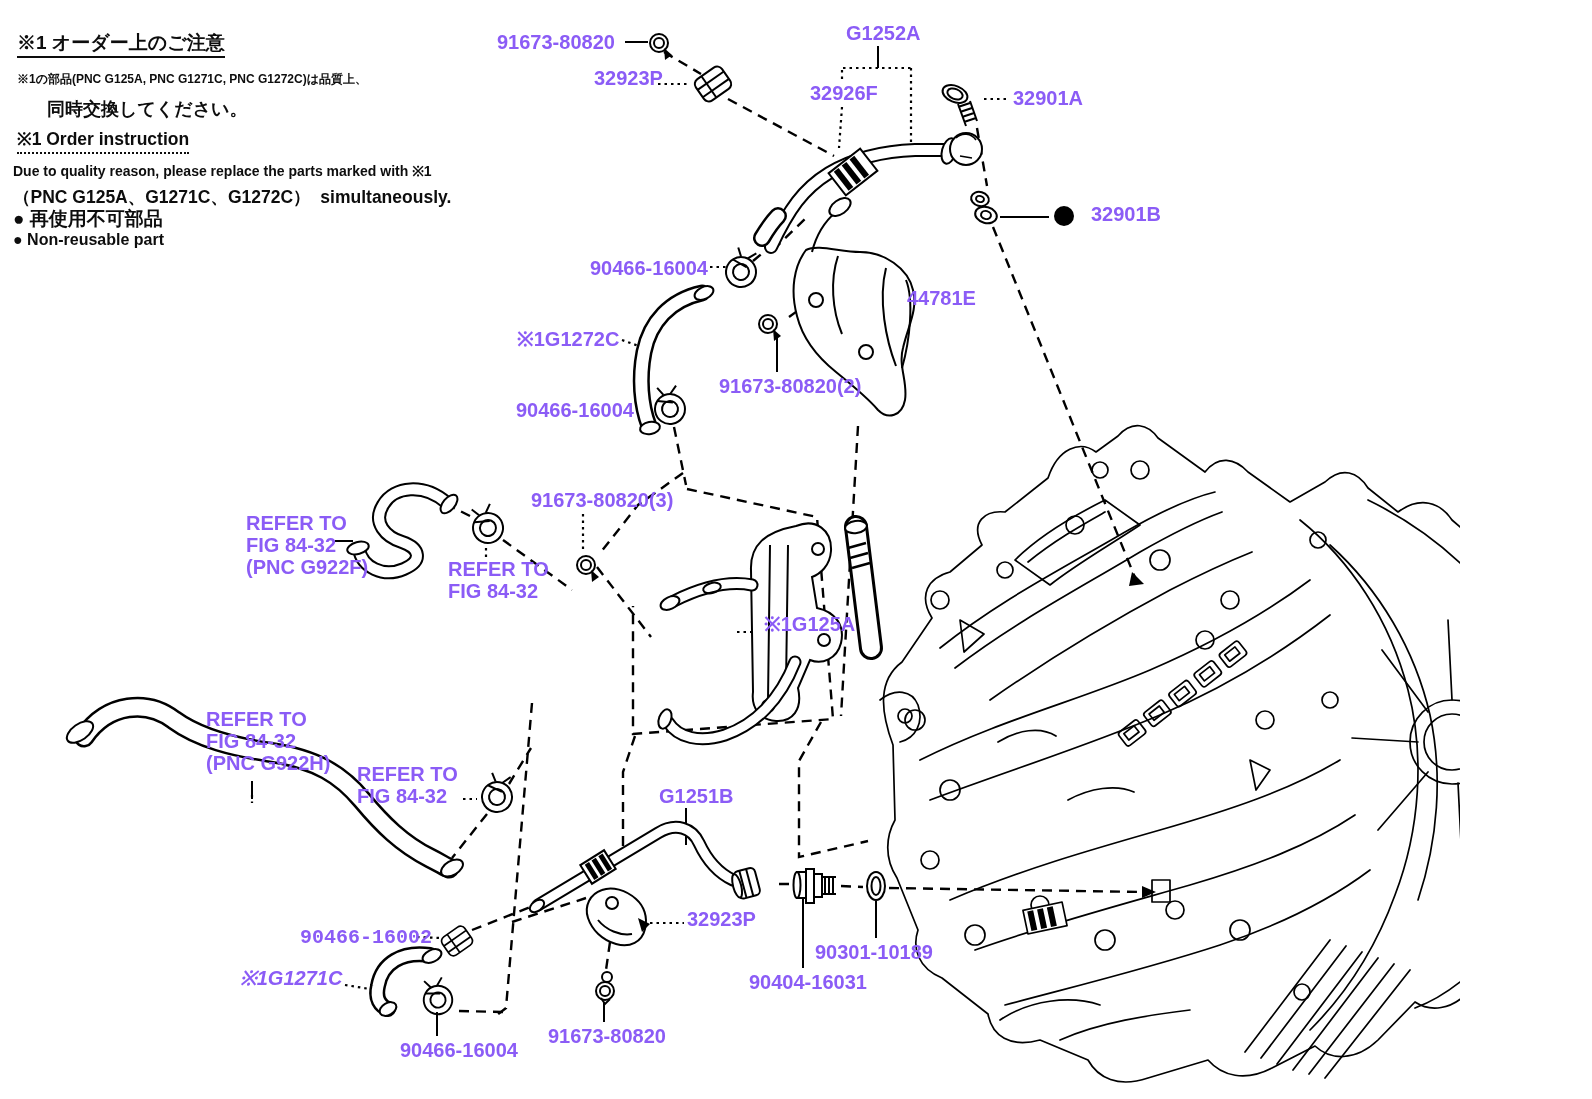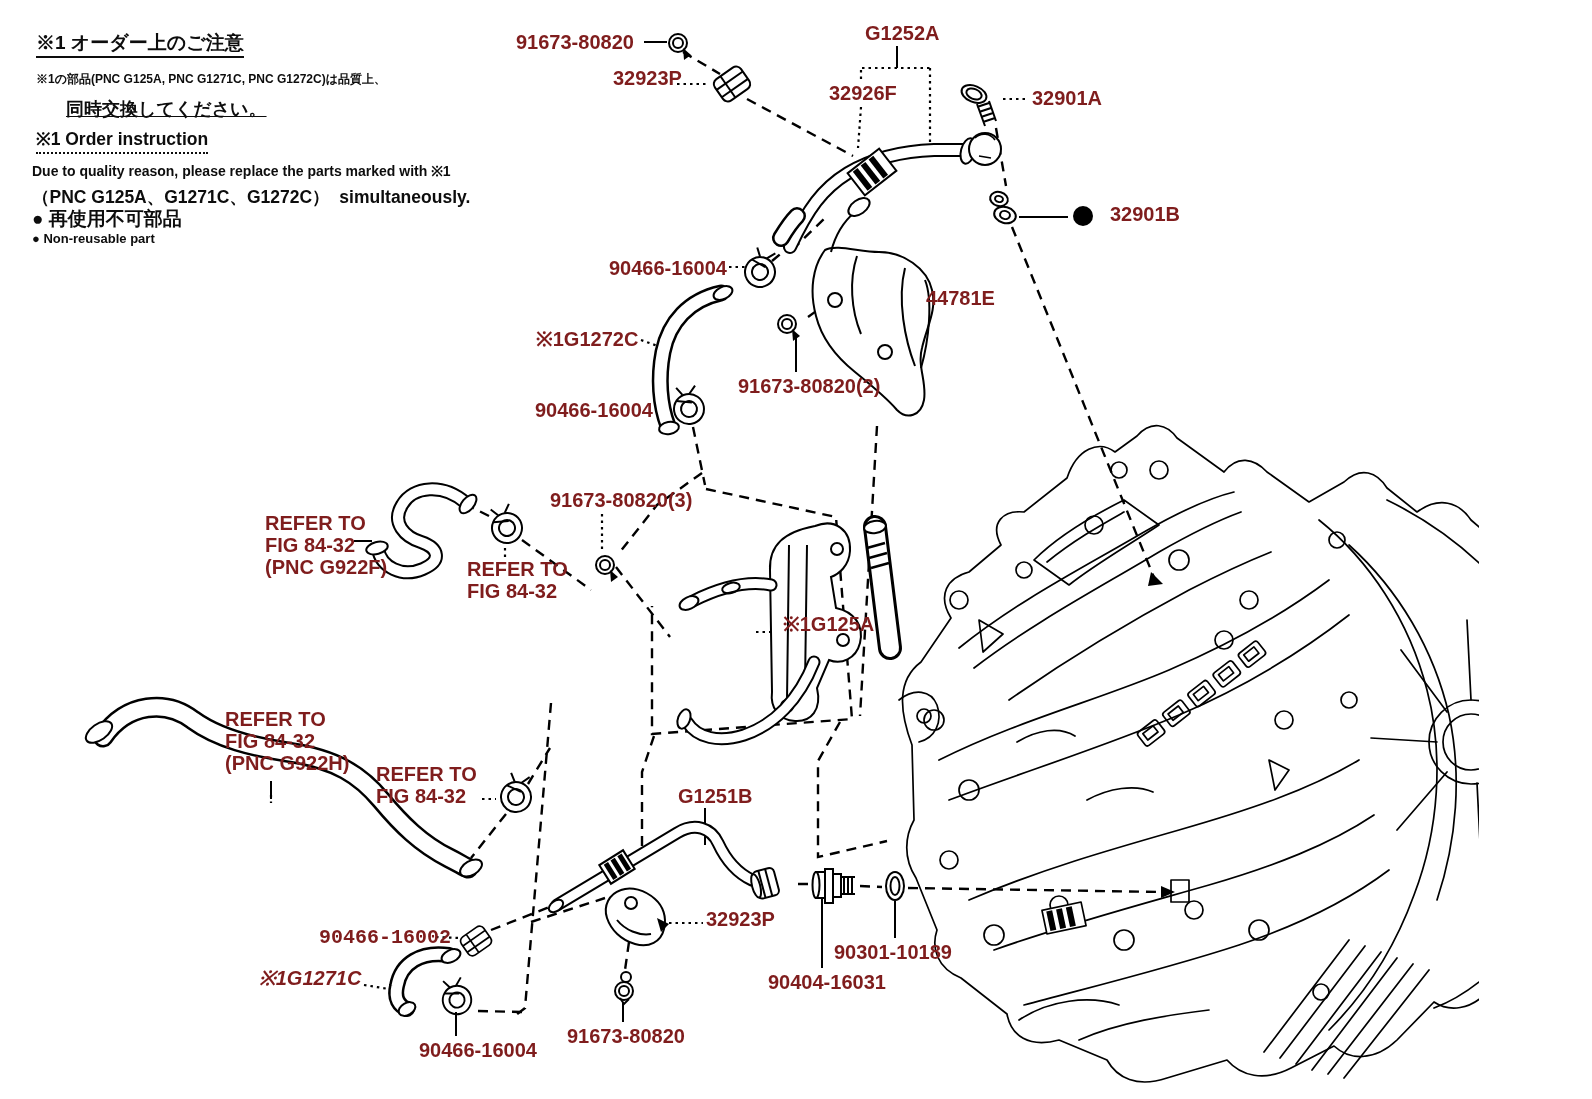--- a/index.html
+++ b/index.html
@@ -1,19 +1,19 @@
 <!DOCTYPE html>
 <html><head>
 <meta charset="utf-8">
 <style>
   html,body{margin:0;padding:0;background:#fff;}
   #canvas{position:relative;width:1460px;height:1099px;background:#ffffff;overflow:hidden;
-          font-family:"Liberation Sans",sans-serif;color:#111;margin-left:19px;}
+          font-family:"Liberation Sans",sans-serif;color:#111;}
   #art{position:absolute;left:0;top:0;}
-  .lbl{position:absolute;font:bold 20px/23px "Liberation Sans",sans-serif;color:#7f1d1d;
+  .lbl{position:absolute;font:bold 20px/23px "Liberation Sans",sans-serif;color:#8b5cf6;
        letter-spacing:0px;white-space:pre-line;}
   .ml{line-height:22px;}
   .note{position:absolute;font-weight:bold;color:#0d0d0d;white-space:pre;}
   .u-solid{border-bottom:2.5px solid #0d0d0d;padding-bottom:3px;}
   .u-dot{border-bottom:2.5px dotted #0d0d0d;padding-bottom:3px;}
   #fig-code{font:bold 18px "Liberation Sans",sans-serif;letter-spacing:1px;}
 </style>
 </head>
 <body>
 
@@ -335,26 +335,26 @@
     <circle cx="607" cy="977" r="5"></circle>
     <circle cx="605" cy="991" r="9"></circle>
     <circle cx="605" cy="991" r="5"></circle>
     <path d="M601,998 l4,6 5,-5"></path>
   </g>
 </svg>
 
   <div>
     <div class="note" style="left:17px;top:30px;font-size:19px;"><span class="u-solid">※1 オーダー上のご注意</span></div>
     <div class="note" style="left:17px;top:71px;font-size:12px;">※1の部品(PNC G125A, PNC G1271C, PNC G1272C)は品質上、</div>
-    <div class="note" style="left:47px;top:97px;font-size:18px;text-decoration:underline;">同時交換してください。</div>
+    <div class="note" style="left:47px;top:97px;font-size:18px;">同時交換してください。</div>
     <div class="note" style="left:17px;top:126px;font-size:17.5px;"><span class="u-dot">※1 Order instruction</span></div>
     <div class="note" style="left:13px;top:161px;font-size:14px;">Due to quality reason, please replace the parts marked with ※1</div>
     <div class="note" style="left:13px;top:185px;font-size:17.5px;">（PNC G125A、G1271C、G1272C）  simultaneously.</div>
     <div class="note" style="left:13px;top:206px;font-size:19px;">● 再使用不可部品</div>
-    <div class="note" style="left:13px;top:231px;font-size:13px;">● Non-reusable part</div>
+    <div class="note" style="left:13px;top:231px;font-size:16px;">● Non-reusable part</div>
   </div>
 
   <div class="lbl" style="left:497px;top:31px;">91673-80820</div>
   <div class="lbl" style="left:594px;top:67px;">32923P</div>
   <div class="lbl" style="left:846px;top:22px;">G1252A</div>
   <div class="lbl" style="left:810px;top:82px;">32926F</div>
   <div class="lbl" style="left:1013px;top:87px;">32901A</div>
   <div class="lbl" style="left:1091px;top:203px;">32901B</div>
   <div class="lbl" style="left:590px;top:257px;">90466-16004</div>
   <div class="lbl" style="left:907px;top:287px;">44781E</div>

